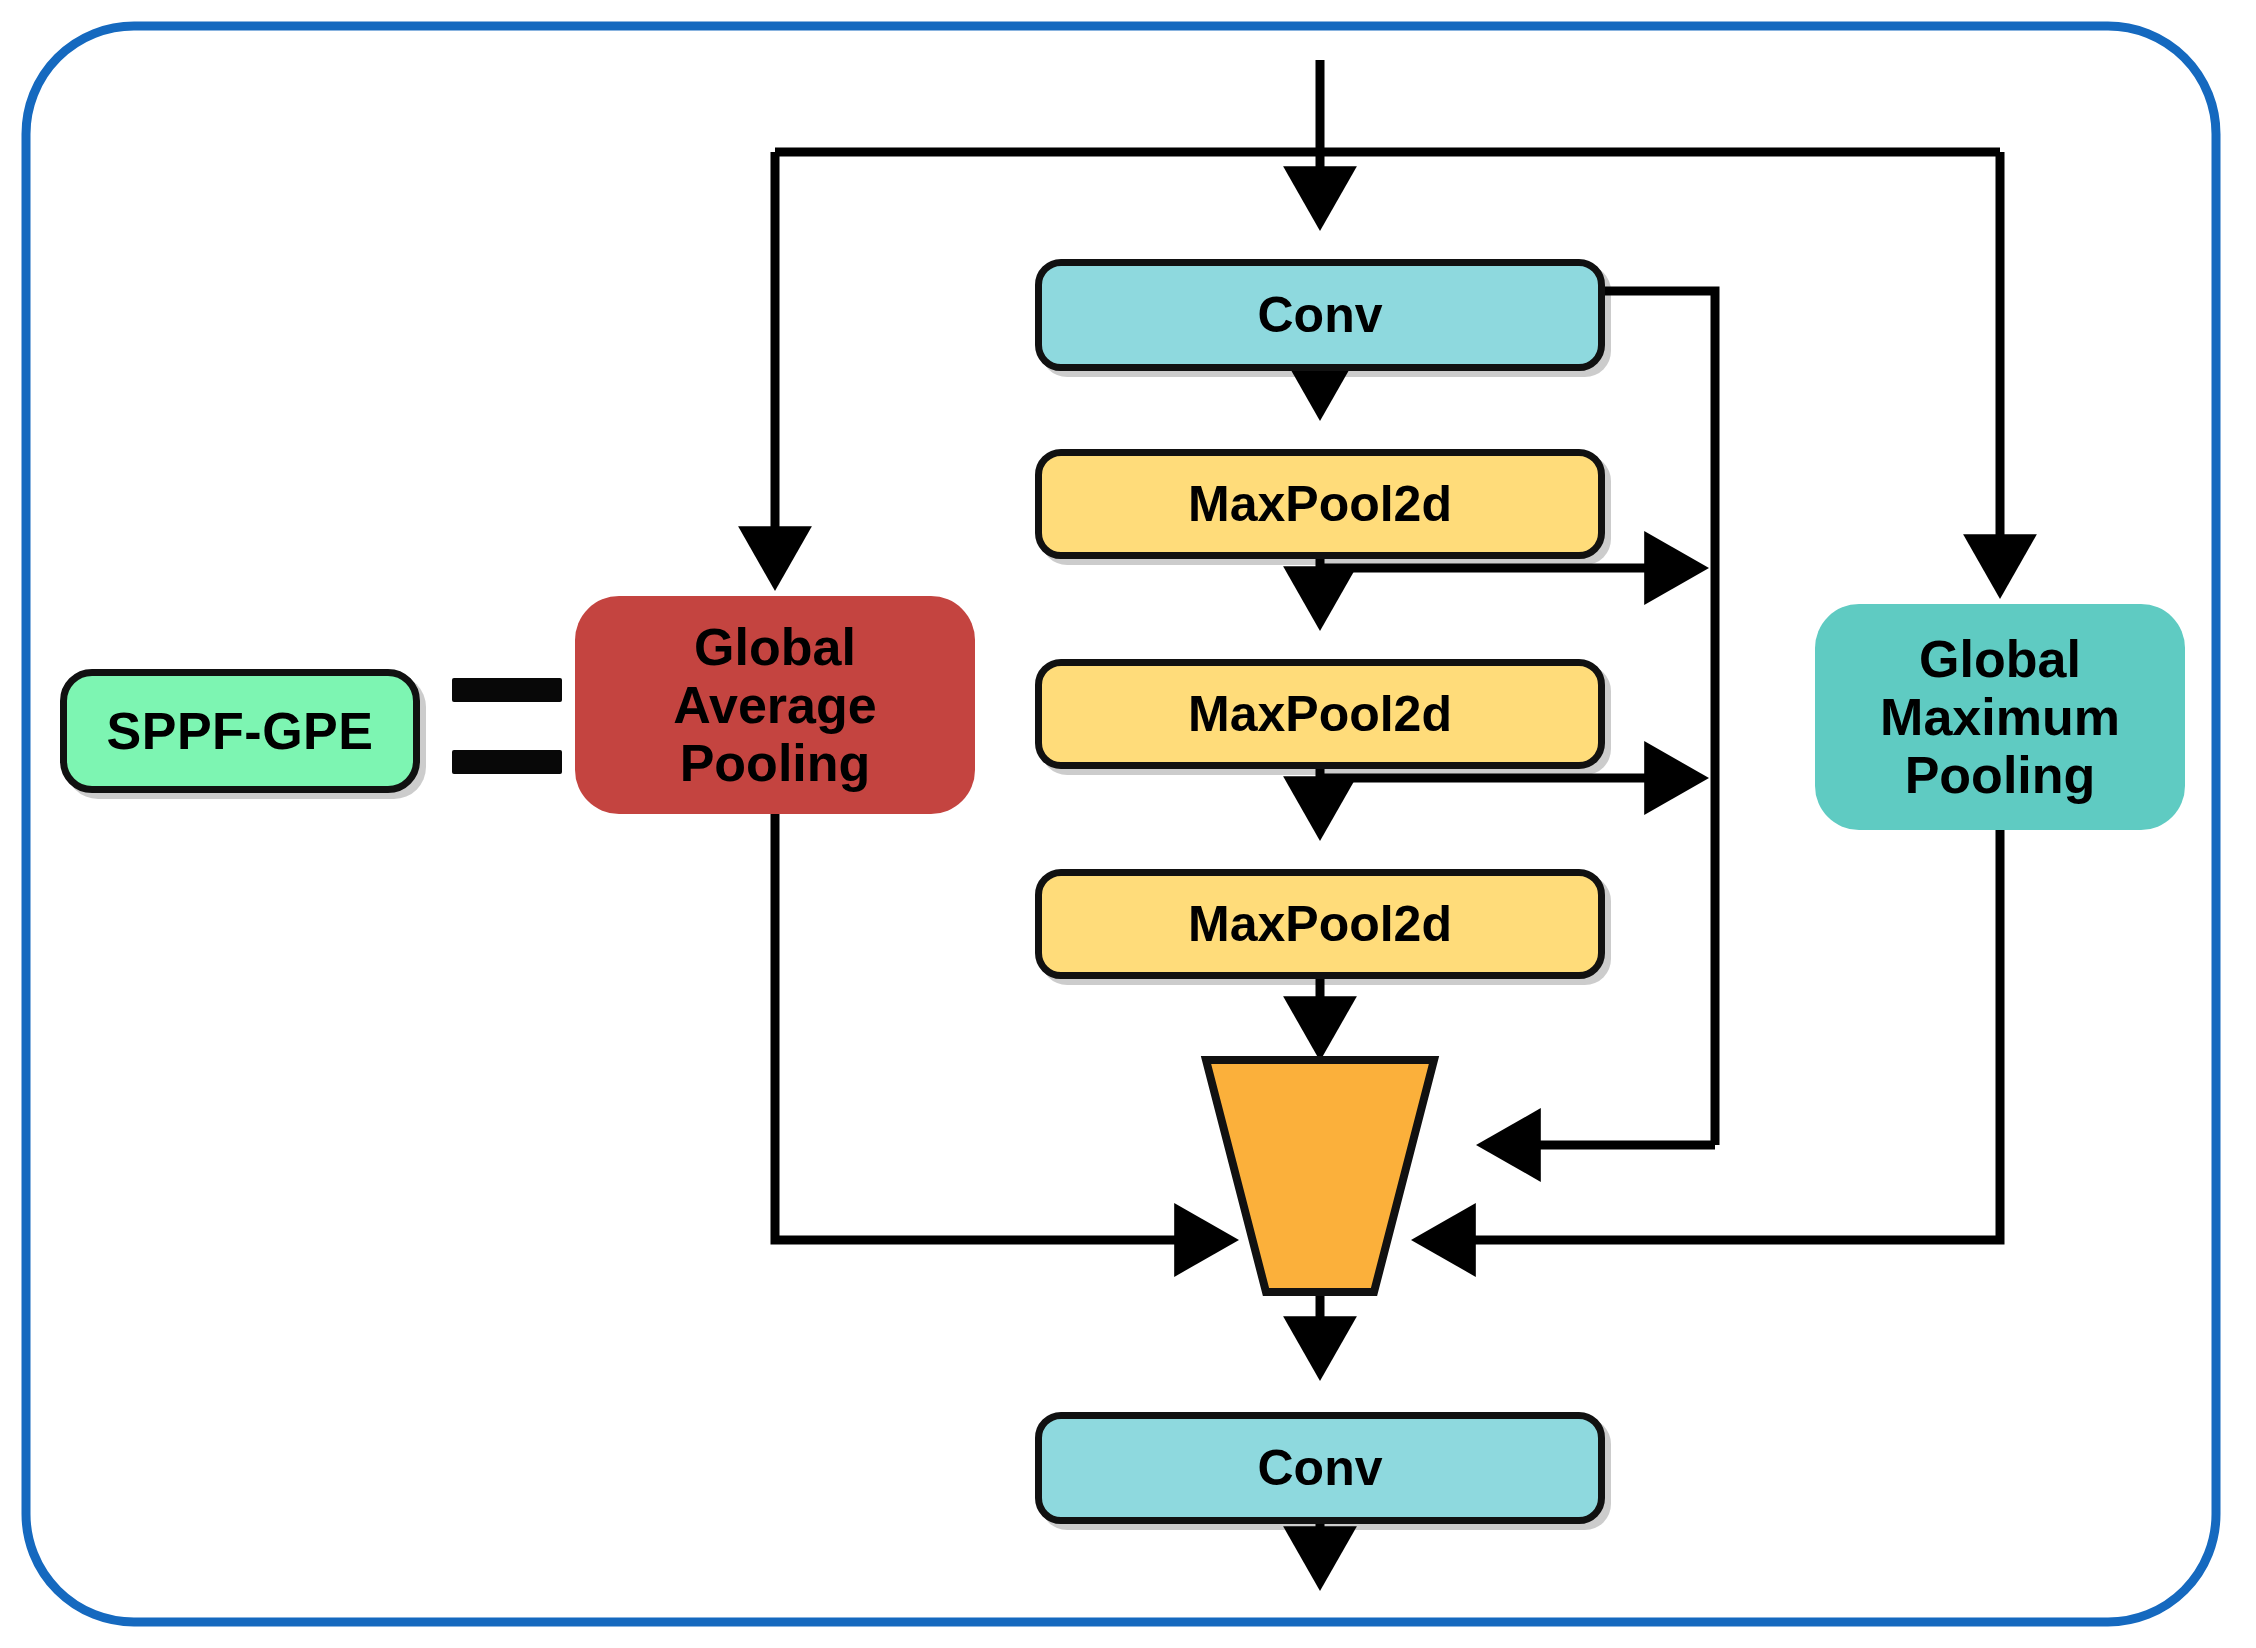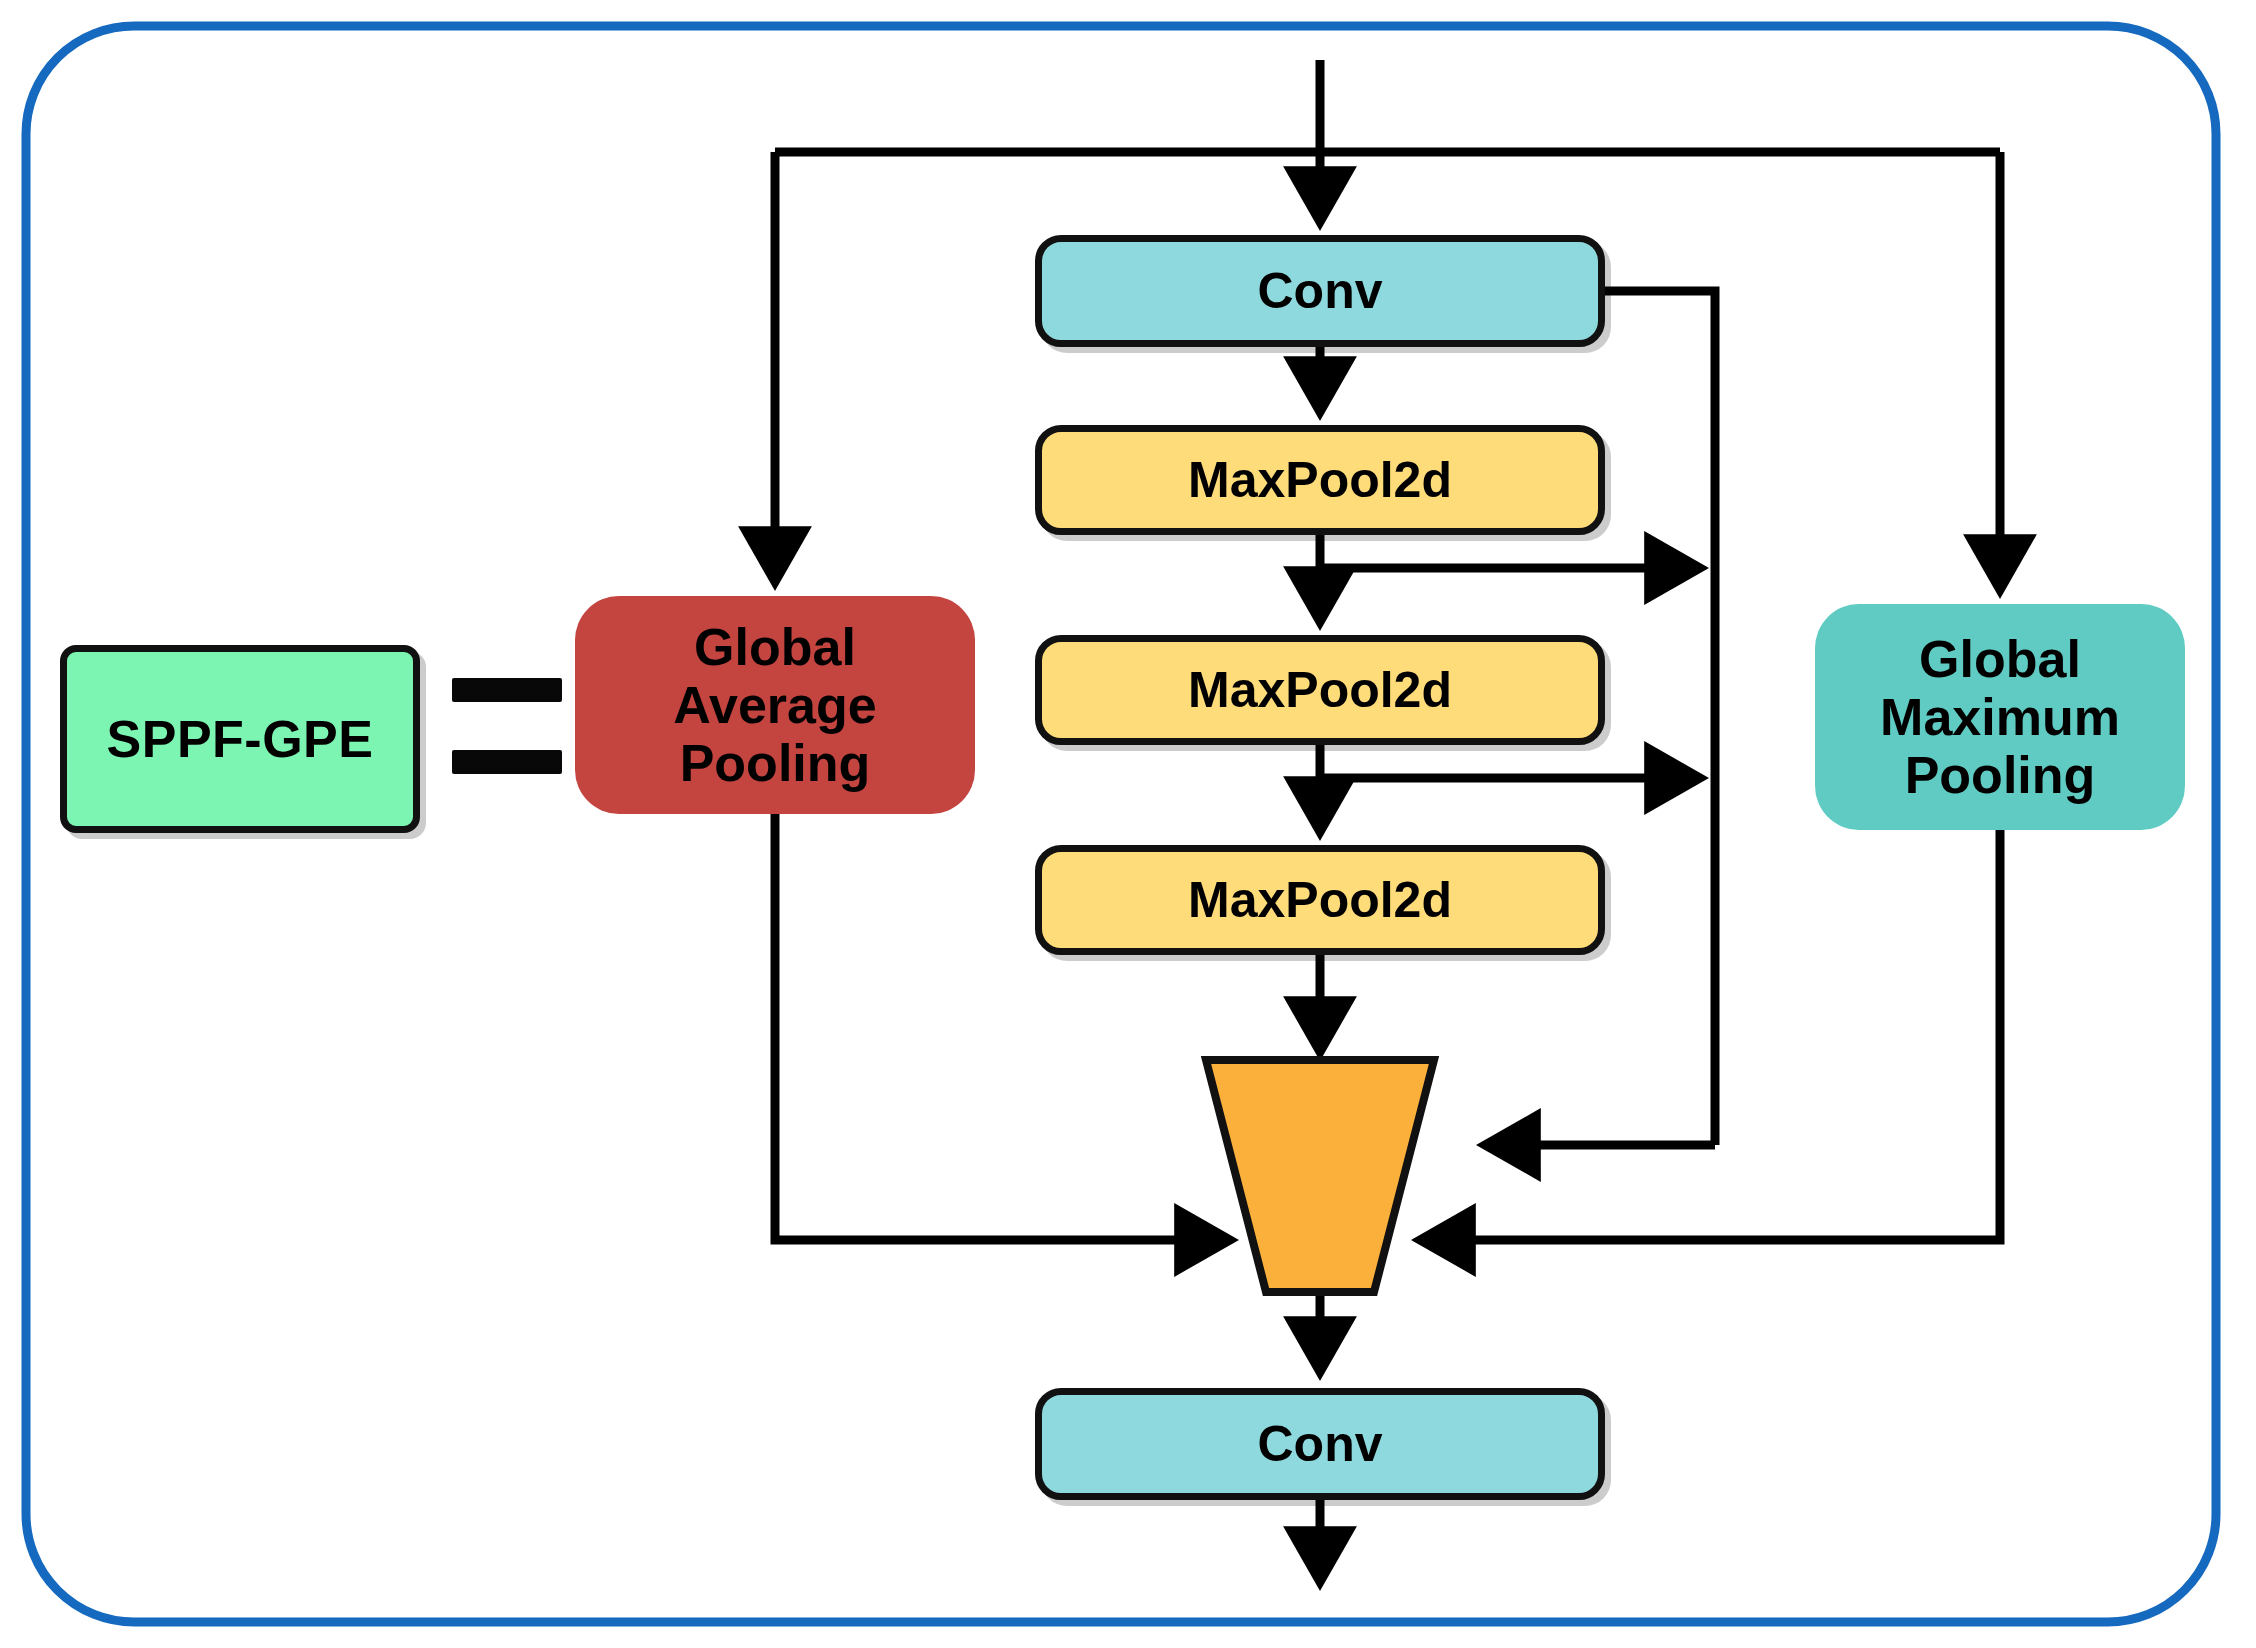--- a/index.html
+++ b/index.html
@@ -18,24 +18,25 @@
     text-align:center;
     color:#000000;
     font-weight:bold;
     line-height:1.12;
     box-sizing:border-box;
     white-space:pre-line;
   }
   .bordered{
     border:7px solid #111111;
     box-shadow:6px 6px 0 rgba(0,0,0,0.20);
+    margin-top:24px;
   }
   .n-sppf{
-    left:60px;  top:645px;  width:360px; height:188px;
-    background:#7DF5B2; border-radius:16px; font-size:52px;
+    left:60px;  top:645px;  width:360px; height:124px;
+    background:#7DF5B2; border-radius:32px; font-size:52px;
     letter-spacing:0.5px;
   }
   .n-gap{
     left:575px; top:596px; width:400px; height:218px;
     background:#C44440; border-radius:44px; font-size:52px;
   }
   .n-gmp{
     left:1815px; top:604px; width:370px; height:226px;
     background:#5FCBC2; border-radius:44px; font-size:52px;
   }

